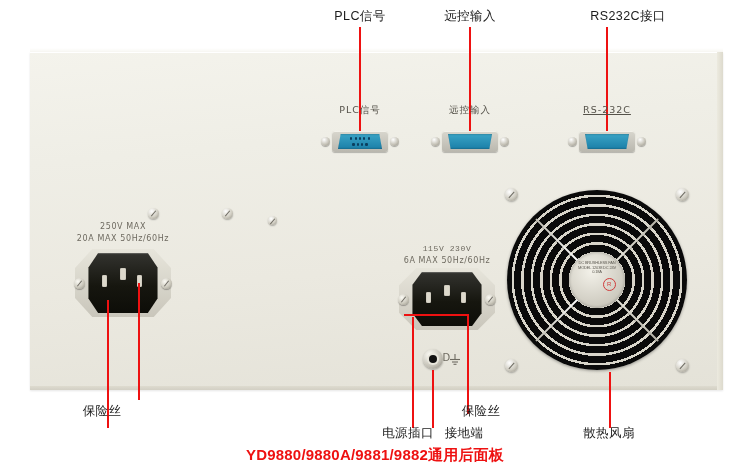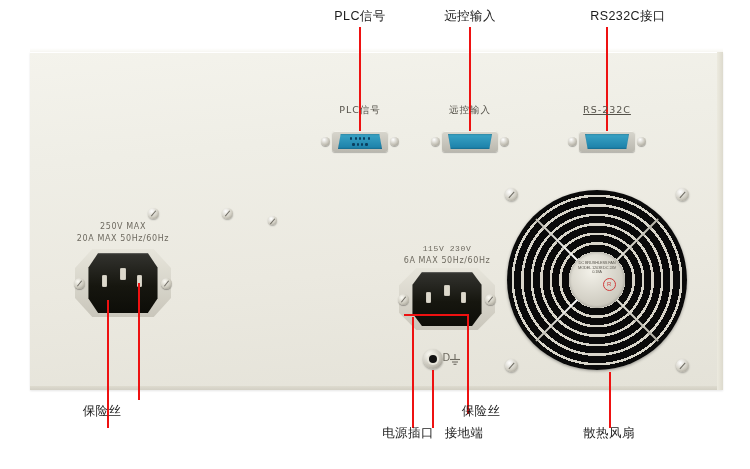--- a/index.html
+++ b/index.html
@@ -429,14 +429,15 @@
   <div class="leader v" style="left:467px; top:314px; height:100px;"></div>
 
   <div class="leader v" style="left:609px; top:372px; height:56px;"></div>
 
   <div class="callout center" style="left:102px; top:403px;">保险丝</div>
   <div class="callout center" style="left:408px; top:425px;">电源插口</div>
   <div class="callout center" style="left:464px; top:425px;">接地端</div>
   <div class="callout center" style="left:481px; top:403px;">保险丝</div>
   <div class="callout center" style="left:609px; top:425px;">散热风扇</div>
 
+  <div class="caption">YD9880/9880A/9881/9882通用后面板</div>
 
 </div>
 
 </body></html>

